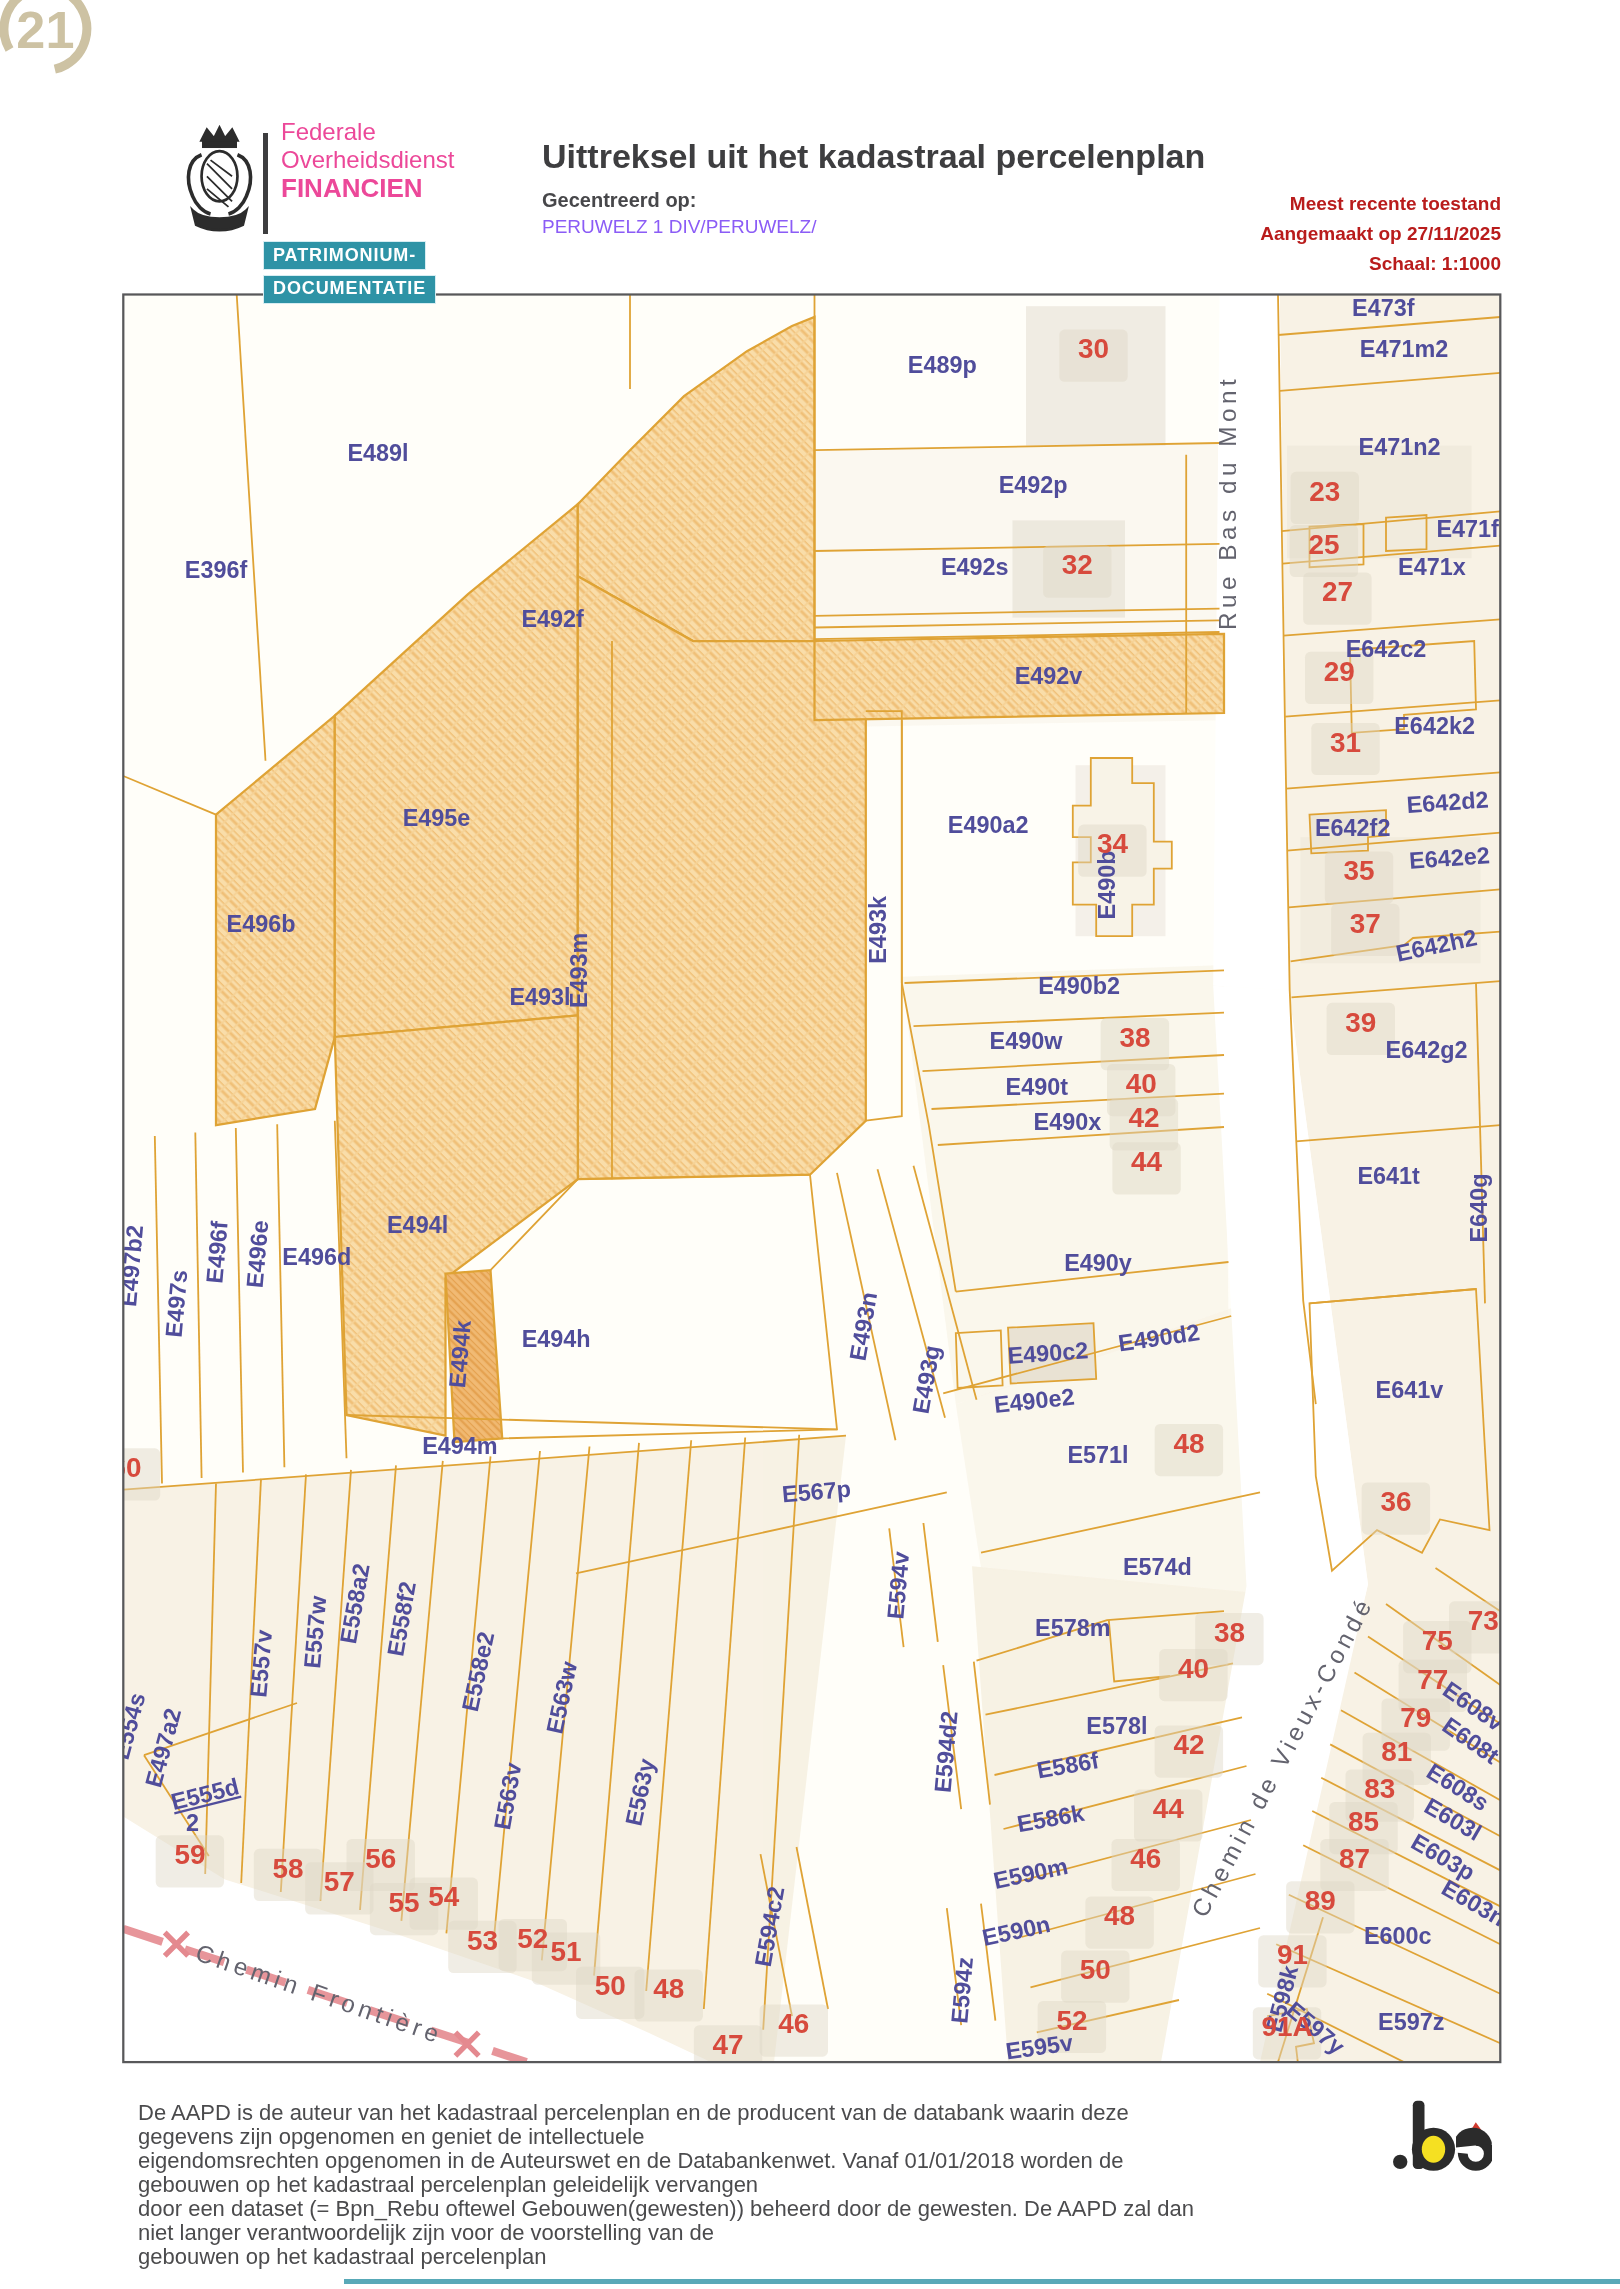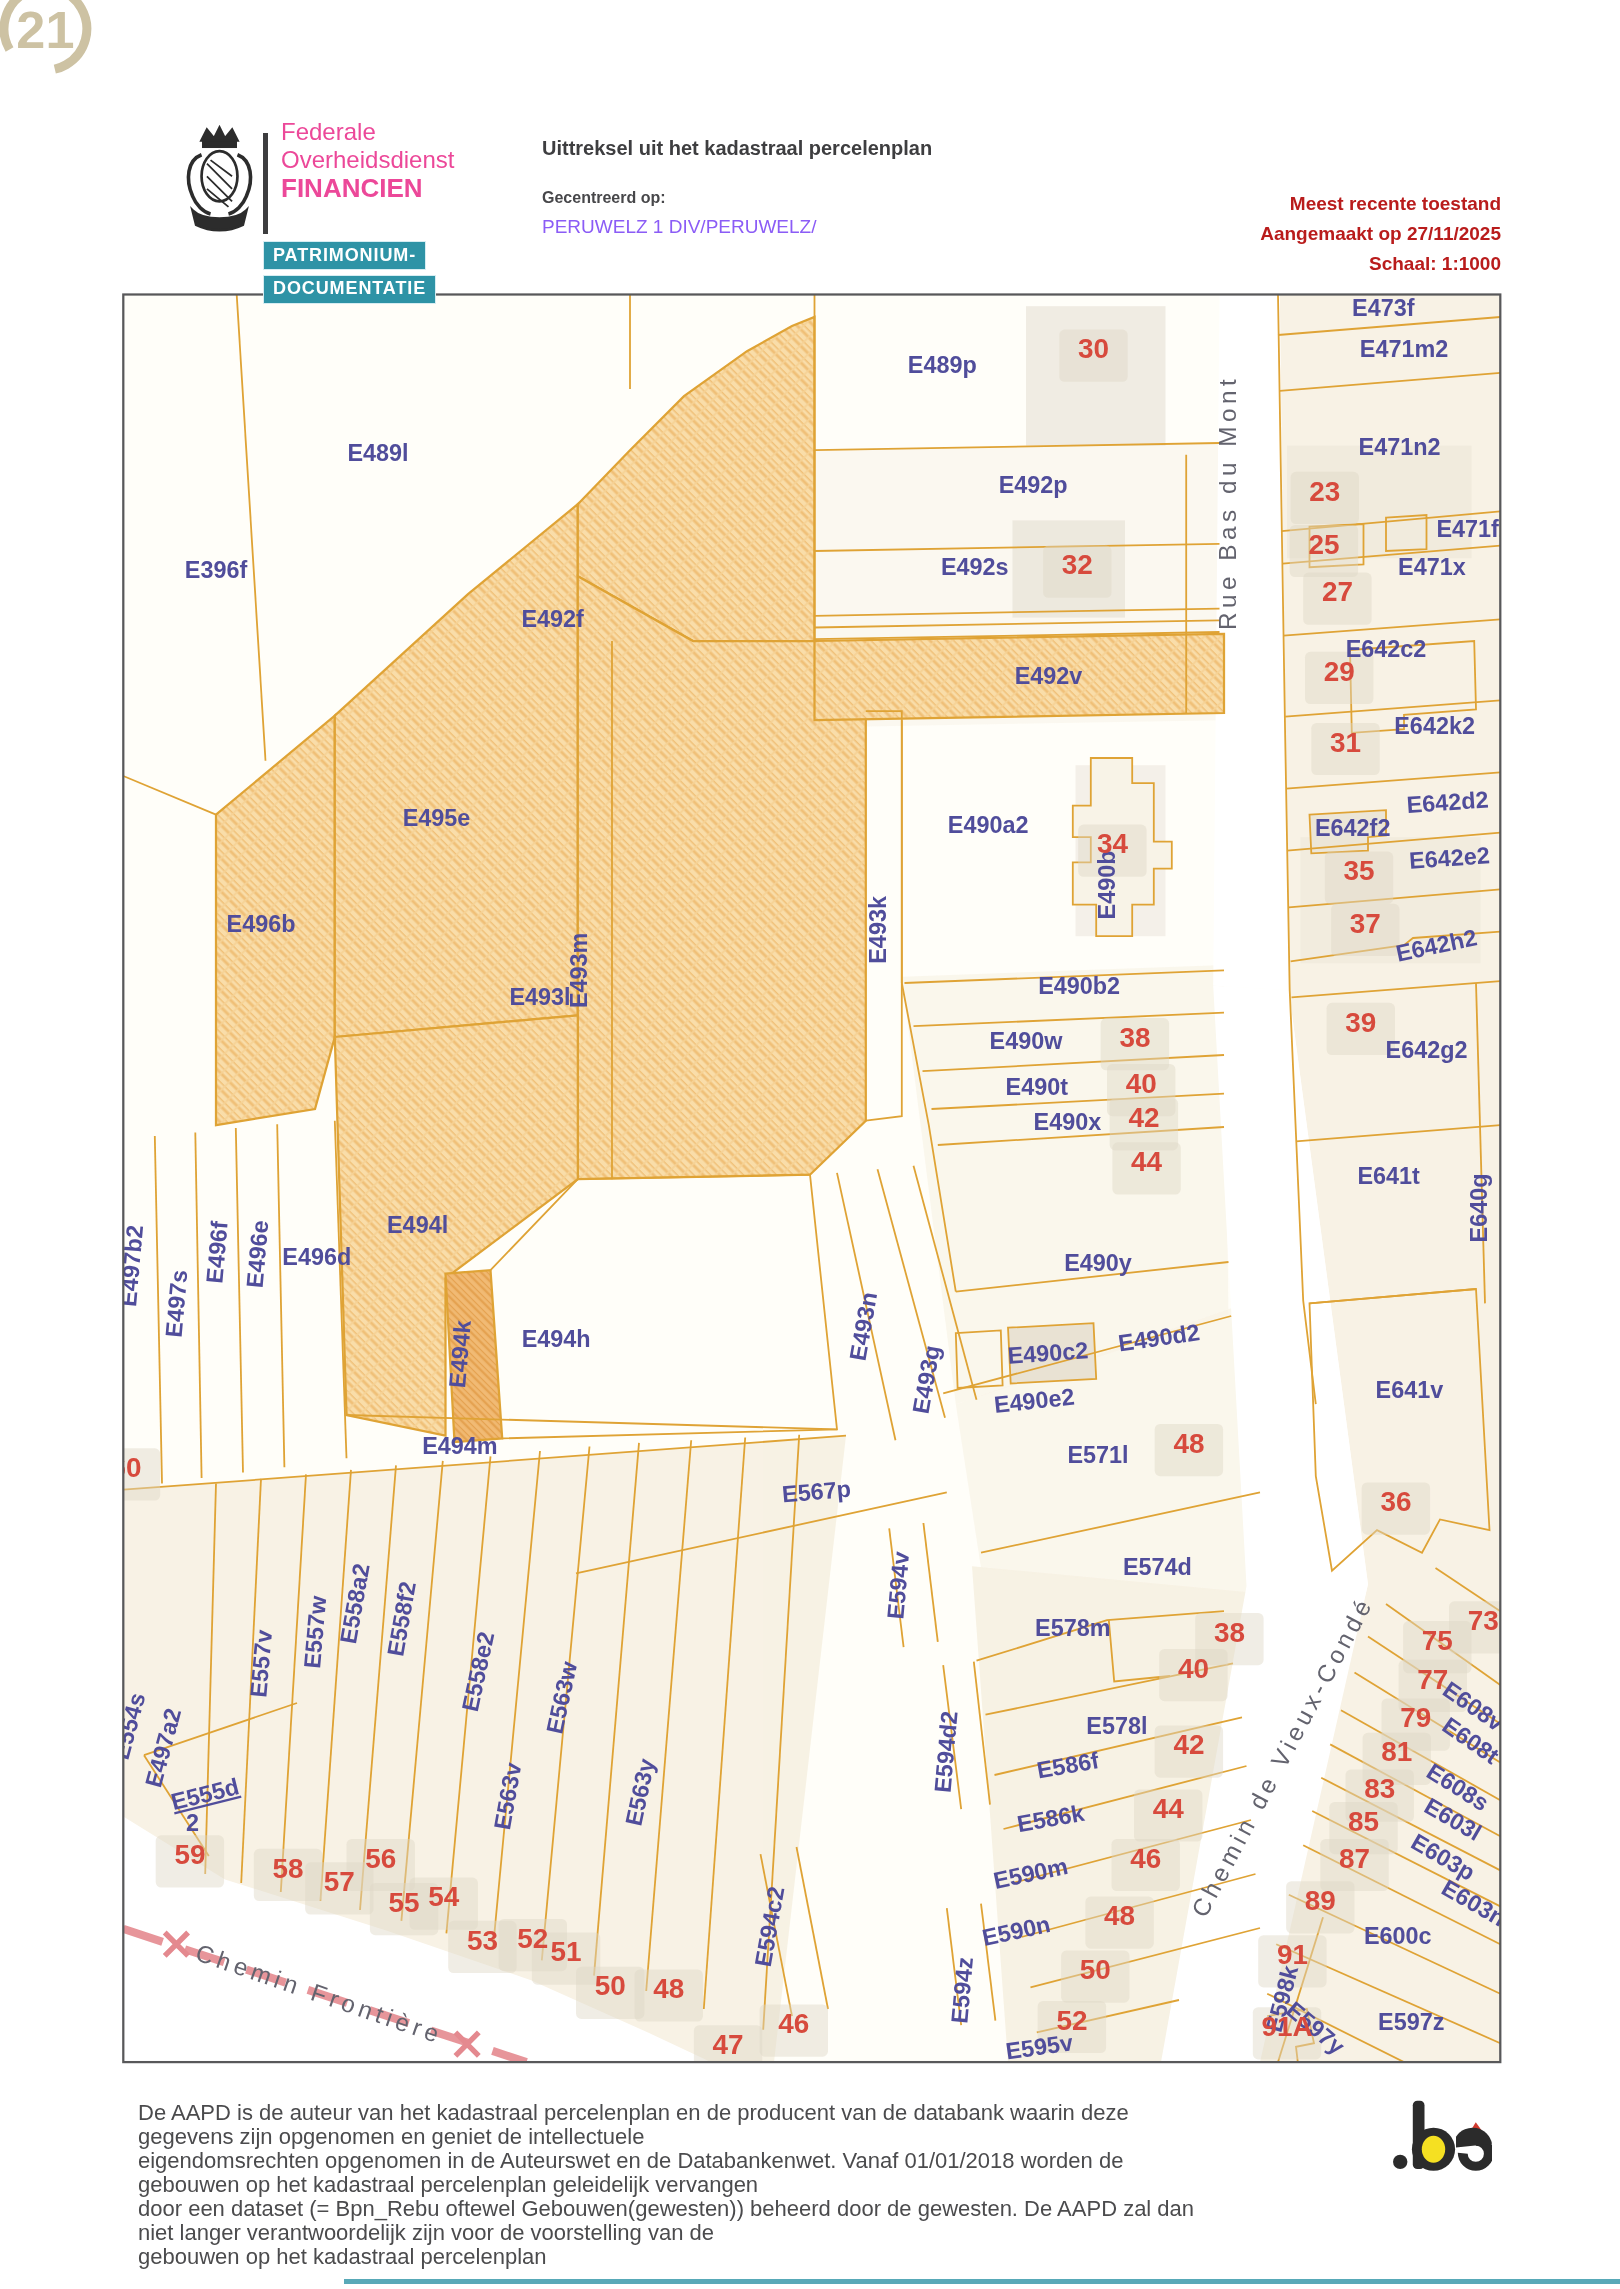--- a/index.html
+++ b/index.html
@@ -6,22 +6,22 @@
   body{width:1620px;height:2290px;position:relative;font-family:"Liberation Sans",sans-serif;overflow:hidden;}
   
   .c21{position:absolute;left:-5.4px;top:-9px;width:108px;height:101px;}
   .c21 text{font:bold 58px "Liberation Sans",sans-serif;fill:#cdc2a3;}
   .crest{position:absolute;left:180px;top:124px;width:79px;height:110px;}
   .divider{position:absolute;left:263px;top:133px;width:5.4px;height:101px;background:#3d3d3f;}
   .agency{position:absolute;left:281px;top:118px;color:#ec4899;font-size:24px;line-height:28px;}
   .agency .fin{font-weight:bold;font-size:26px;}
   .badges{position:absolute;left:263px;top:241px;}
   .badge{display:block;background:#2e93a6;color:#fff;font-weight:bold;font-size:18px;letter-spacing:0.9px;padding:2.7px 9px 3.6px 9px;margin-bottom:4.5px;width:max-content;border:0.9px solid #d7edf2;}
-  .title{position:absolute;left:542px;top:137px;font-size:20px;font-weight:bold;color:#3e3e40;}
-  .sub1{position:absolute;left:542px;top:189px;font-size:16px;font-weight:bold;color:#47474a;}
+  .title{position:absolute;left:542px;top:137px;font-size:34px;font-weight:bold;color:#3e3e40;}
+  .sub1{position:absolute;left:542px;top:189px;font-size:20px;font-weight:bold;color:#47474a;}
   .sub2{position:absolute;left:542px;top:216px;font-size:19px;color:#8b5cf6;}
   .meta{position:absolute;right:119px;top:189px;text-align:right;color:#b91c1c;font-size:19px;font-weight:bold;line-height:30px;}
   
   .footer{position:absolute;left:138px;top:2101px;width:1062px;font-size:22px;line-height:24px;color:#4b4b4d;}
   .belogo{position:absolute;left:1393px;top:2095px;width:99px;height:95px;}
   .tealline{position:absolute;left:344px;top:2279px;width:1276px;height:4.5px;background:#2e93a6;opacity:.8;}
   
   .pl{font:bold 26px "Liberation Sans",sans-serif;fill:#504d9b;text-anchor:middle;}
   .hn{font:bold 31px "Liberation Sans",sans-serif;fill:#d74a3d;text-anchor:middle;}
   .st{font:27px "Liberation Sans",sans-serif;fill:#63636e;letter-spacing:5px;text-anchor:middle;}

